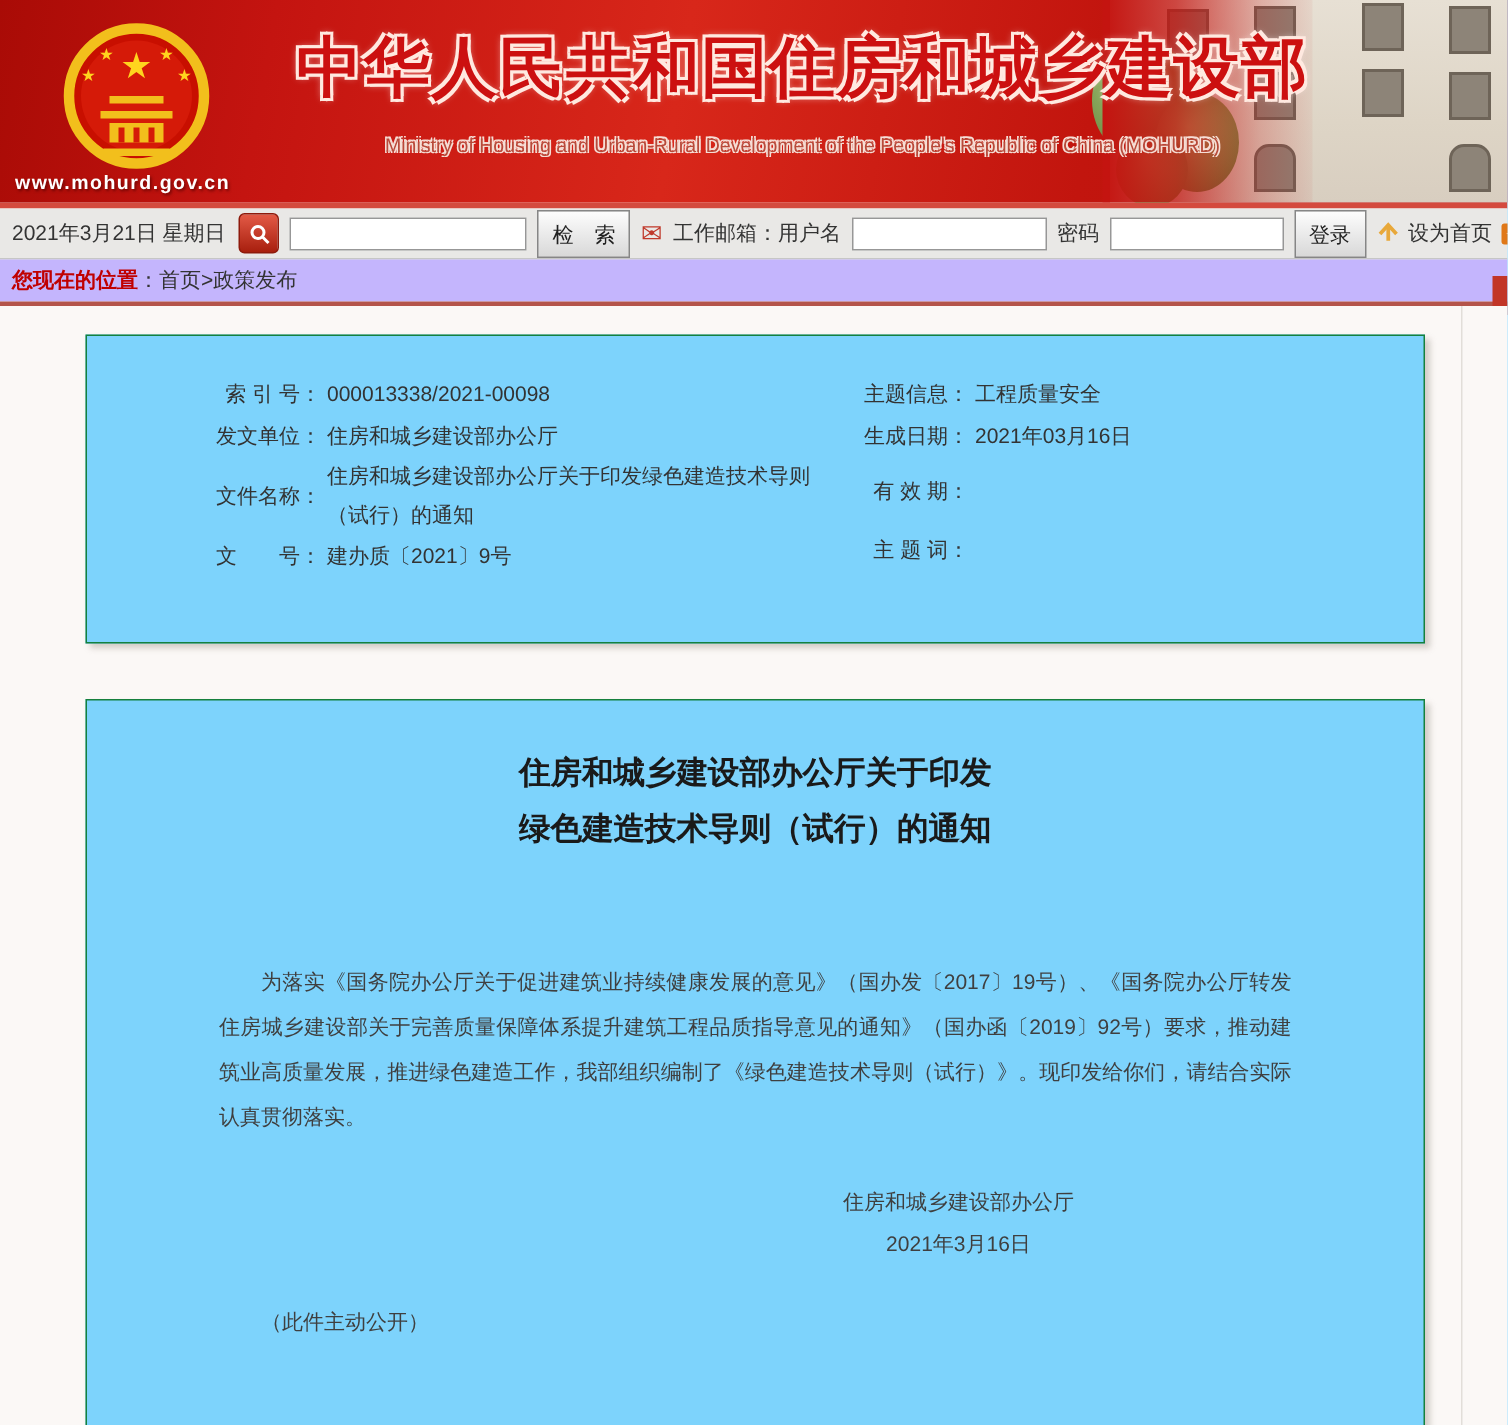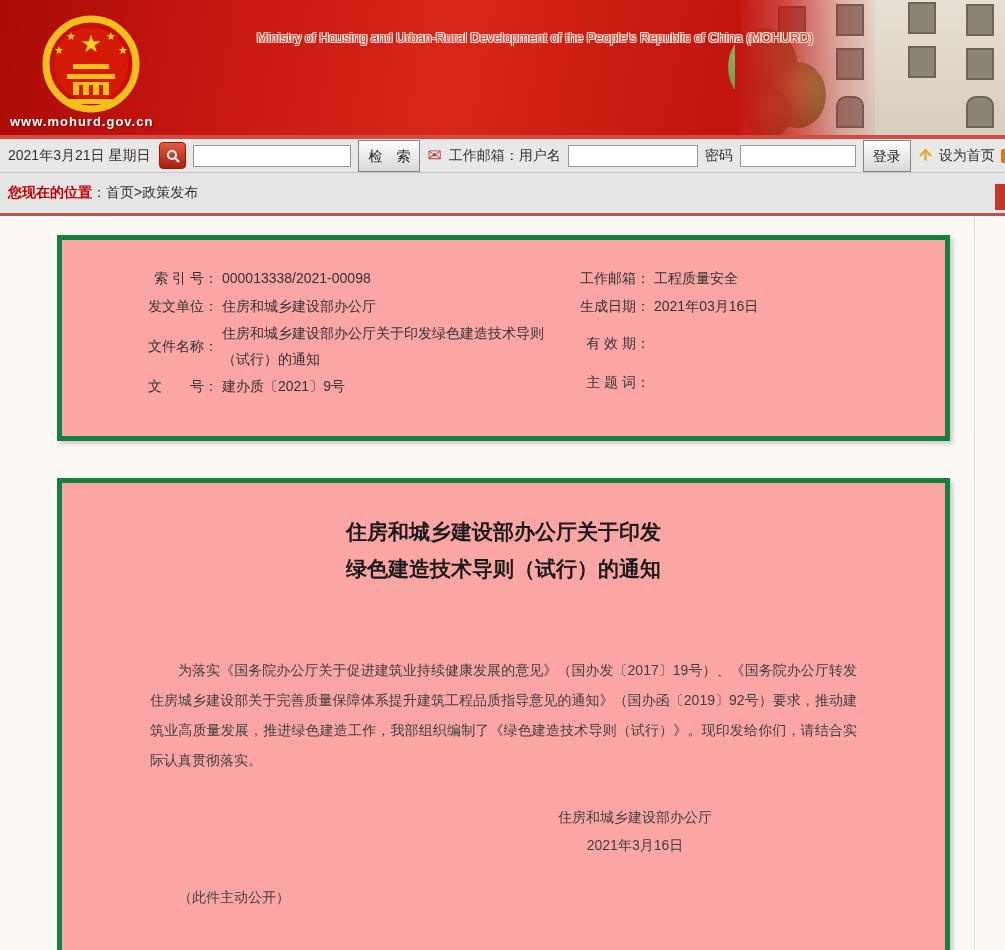--- a/index.html
+++ b/index.html
@@ -39,29 +39,29 @@
   .inp-pass{width:106px;}
   .tb-btn{font-family:"Liberation Sans",sans-serif;font-size:14px;color:#222;line-height:20px;
     padding:5px 9px;background:linear-gradient(#fdfdfd,#d8d8d8);border:1px solid #868686;white-space:pre;cursor:pointer;}
   .mail-ico{color:#c0392b;font-size:17px;line-height:17px;}
   .tb-label{white-space:nowrap;}
   .tb-right{margin-left:auto;display:flex;align-items:center;gap:6px;white-space:nowrap;}
   .fav-ico{width:14px;height:14px;border-radius:2px;background:#e07818;color:#fff;font-size:9px;
     display:inline-flex;align-items:center;justify-content:center;flex:none;}
   .tb-link{color:#333;text-decoration:none;}
   
-  .breadcrumb{height:40px;background:#e5e5e5;display:flex;align-items:center;padding-left:8px;font-size:14px;}
+  .breadcrumb{height:28px;background:#c4b5fd;display:flex;align-items:center;padding-left:8px;font-size:14px;}
   .crumb-prefix{color:#c00000;font-weight:bold;}
   .crumb-path{color:#333;}
   .crumb-line{height:3px;background:#b4544a;}
   .crumb-cap{position:absolute;right:0;top:184px;width:10px;height:26px;background:#c23527;}
   
   .lower{background:#fbf8f6;min-height:742px;padding-top:19px;position:relative;}
   .page-edge{position:absolute;right:30px;top:0;bottom:0;width:1px;background:#e2ded9;}
-  .panel{width:893px;margin-left:57px;background:#fca5a5;border:5px solid #15803d;
+  .panel{width:893px;margin-left:57px;background:#7dd3fc;border:1px solid #15803d;
     box-shadow:3px 3px 4px rgba(160,150,142,0.45);box-sizing:border-box;}
   
   .meta-box{height:206px;display:flex;padding:24px 28px 0 58px;}
   .meta-col-left{width:432px;flex:none;}
   .meta-col-right{flex:1;}
   .meta-row{display:flex;align-items:center;line-height:28px;font-size:14px;color:#333;}
   .meta-label{width:98px;flex:none;text-align:right;white-space:pre;}
   .meta-value{flex:1;margin-left:4px;line-height:26px;}
   .meta-col-right .meta-row:nth-child(3){margin-top:9px;}
   .meta-col-right .meta-row:nth-child(4){margin-top:11px;justify-content:flex-end;}
@@ -110,20 +110,21 @@
         <rect x="41" y="68" width="48" height="5" fill="#f2bf1c"></rect>
         <rect x="47" y="76" width="36" height="13" fill="#f2bf1c"></rect>
         <rect x="53" y="79" width="4" height="10" fill="#d51a08"></rect>
         <rect x="63" y="79" width="4" height="10" fill="#d51a08"></rect>
         <rect x="73" y="79" width="4" height="10" fill="#d51a08"></rect>
         <rect x="43" y="93" width="44" height="5" fill="#f2bf1c"></rect>
       </svg>
     </div>
 
     <div class="banner-text">
+      <h1 class="banner-title">中华人民共和国住房和城乡建设部</h1>
       <div class="banner-sub">Ministry of Housing and Urban-Rural Development of the People's Republic of China (MOHURD)</div>
     </div>
 
     <div class="site-url">www.mohurd.gov.cn</div>
   </header>
 
   <div class="red-strip"></div>
   <div class="toolbar">
     <span class="tb-date">2021年3月21日 星期日</span>
     <span class="search-ico">
@@ -177,21 +178,21 @@
           <span class="meta-label">文件名称：</span>
           <span class="meta-value">住房和城乡建设部办公厅关于印发绿色建造技术导则（试行）的通知</span>
         </div>
         <div class="meta-row">
           <span class="meta-label">文　　号：</span>
           <span class="meta-value">建办质〔2021〕9号</span>
         </div>
       </div>
       <div class="meta-col-right">
         <div class="meta-row">
-          <span class="meta-label">工作邮箱：</span>
+          <span class="meta-label">主题信息：</span>
           <span class="meta-value">工程质量安全</span>
         </div>
         <div class="meta-row">
           <span class="meta-label">生成日期：</span>
           <span class="meta-value">2021年03月16日</span>
         </div>
         <div class="meta-row">
           <span class="meta-label">有 效 期：</span>
           <span class="meta-value"></span>
         </div>

